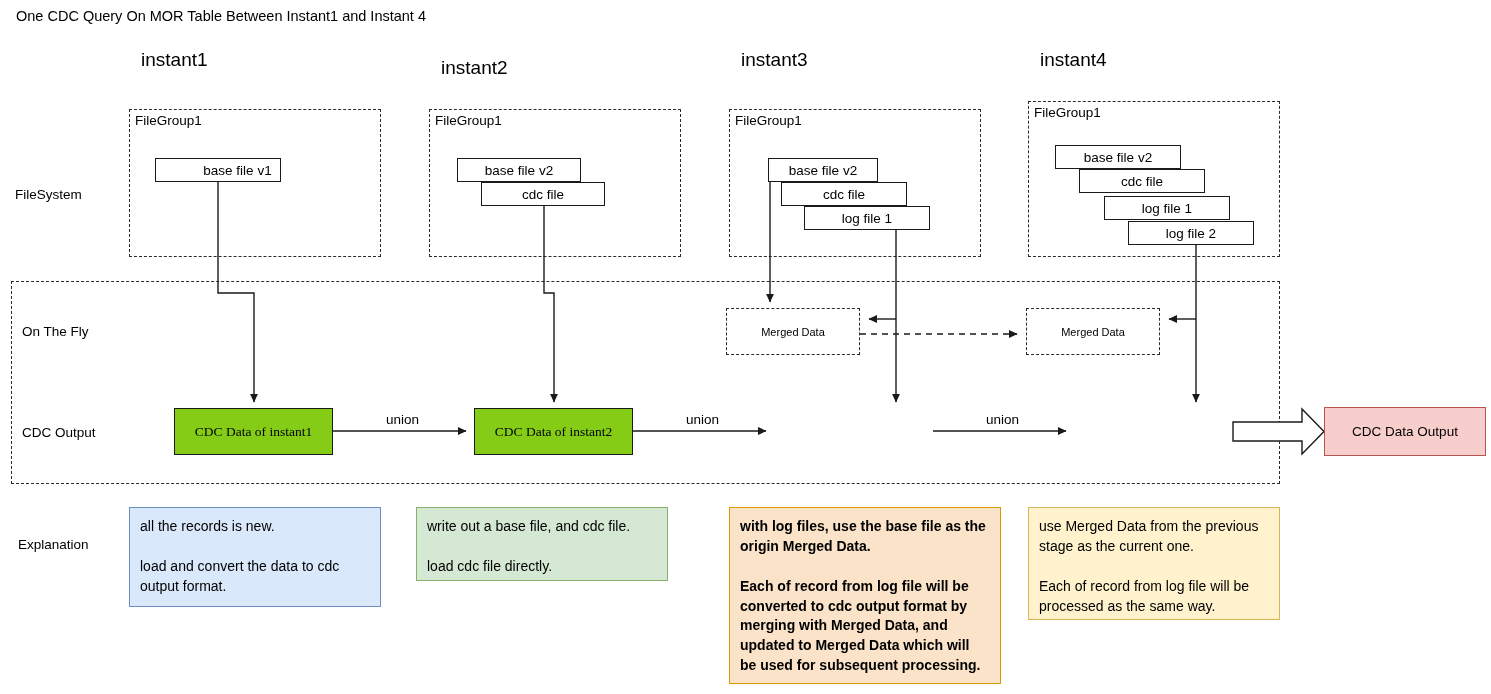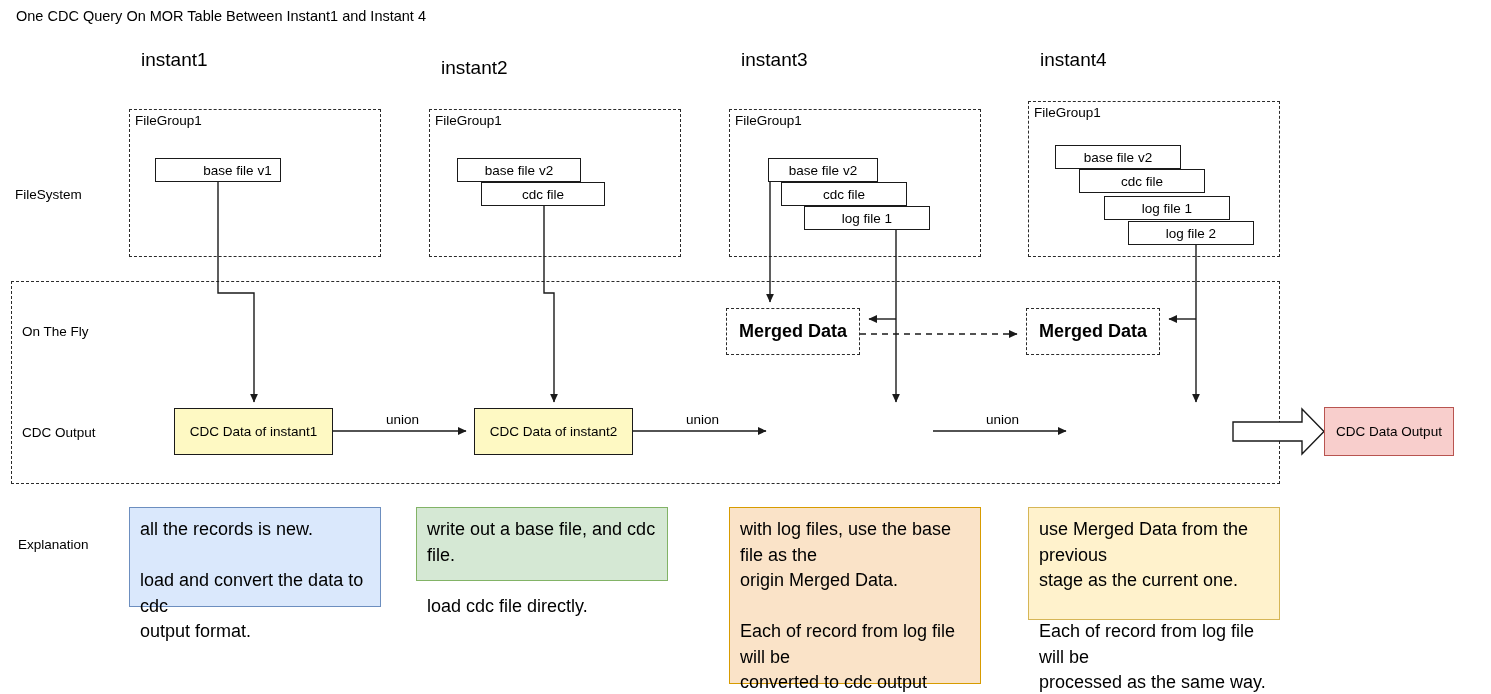--- a/index.html
+++ b/index.html
@@ -37,49 +37,49 @@
     background:#ffffff;
     box-sizing:border-box;
     display:flex;align-items:center;justify-content:center;
     font-size:13.5px;
     z-index:3;
     text-align:center;
   }
   .cdcbox{
     position:absolute;
     border:1.4px solid #1a1a1a;
-    background:#fef9c3;
+    background:#84cc16;
     box-sizing:border-box;
     display:flex;align-items:center;justify-content:center;
     font-size:13.5px;
     z-index:4;
+    font-family:Liberation Serif, serif;
   }
   .mergedbox{
     position:absolute;
     border:1.6px dashed #2b2b2b;
     background:transparent;
     box-sizing:border-box;
     display:flex;align-items:center;justify-content:center;
-    font-size:18px;
+    font-size:11px;
     z-index:4;
-    font-weight:bold;
   }
   .outbox{
     position:absolute;
     border:1.4px solid #b85450;
     box-sizing:border-box;
     display:flex;align-items:center;justify-content:center;
     font-size:13.5px;
     z-index:4;
   }
   .expbox{
     position:absolute;
     box-sizing:border-box;
     padding:9px 10px 9px 10px;
-    font-size:18px;
+    font-size:14px;
     line-height:1.42;
     white-space:pre-wrap;
   }
   .unionlbl{position:absolute;font-size:13.5px;}
 
   
   #wires{position:absolute;left:0;top:0;width:1491px;height:694px;z-index:2;pointer-events:none;}
 </style>
 </head>
 <body>
@@ -130,30 +130,30 @@
   <div class="mergedbox" style="left:726px;top:308px;width:134px;height:47px;">Merged Data</div>
   <div class="mergedbox" style="left:1026px;top:308px;width:134px;height:47px;">Merged Data</div>
 
   <div class="cdcbox" style="left:174px;top:408px;width:159px;height:47px;">CDC Data of instant1</div>
   <div class="cdcbox" style="left:474px;top:408px;width:159px;height:47px;">CDC Data of instant2</div>
 
   <div class="unionlbl" style="left:386px;top:412px;">union</div>
   <div class="unionlbl" style="left:686px;top:412px;">union</div>
   <div class="unionlbl" style="left:986px;top:412px;">union</div>
 
-  <div class="outbox" style="left:1324px;top:407px;width:130px;height:49px;background:#f8cecc;">CDC Data Output</div>
+  <div class="outbox" style="left:1324px;top:407px;width:162px;height:49px;background:#f8cecc;">CDC Data Output</div>
 
   <div class="expbox" style="left:129px;top:507px;width:252px;height:100px;background:#dae8fc;border:1.3px solid #6c8ebf;">all the records is new.
 
 load and convert the data to cdc
 output format.</div>
   <div class="expbox" style="left:416px;top:507px;width:252px;height:74px;background:#d5e8d4;border:1.3px solid #82b366;">write out a base file, and cdc file.
 
 load cdc file directly.</div>
-  <div class="expbox" style="left:729px;top:507px;width:252px;height:177px;background:#fae3c8;border:1.3px solid #d79b00;">with log files, use the base file as the
+  <div class="expbox" style="left:729px;top:507px;width:272px;height:177px;background:#fae3c8;border:1.3px solid #d79b00;font-weight:bold;">with log files, use the base file as the
 origin Merged Data.
 
 Each of record from log file will be
 converted to cdc output format by
 merging with Merged Data, and
 updated to Merged Data which will
 be used for subsequent processing.</div>
   <div class="expbox" style="left:1028px;top:507px;width:252px;height:113px;background:#fff2cc;border:1.3px solid #d6b656;">use Merged Data from the previous
 stage as the current one.
 

